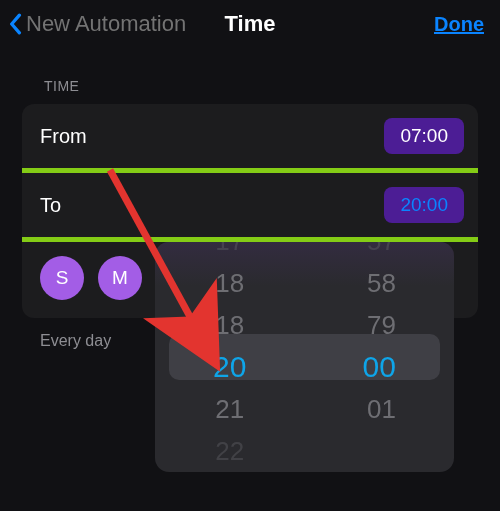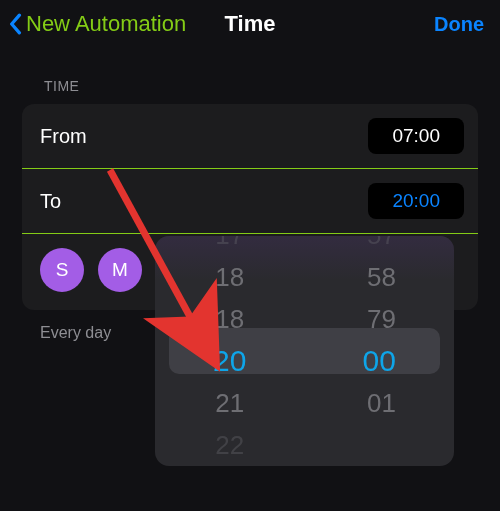--- a/index.html
+++ b/index.html
@@ -1,35 +1,35 @@
 <!DOCTYPE html>
 <html><head>
   <meta charset="utf-8">
   <style>
     * { margin: 0; padding: 0; box-sizing: border-box; font-family: -apple-system, BlinkMacSystemFont, "Segoe UI", Helvetica, Arial, sans-serif; }
     body { width: 500px; height: 511px; background: #111114; color: #fff; overflow: hidden; position: relative; }
     .navbar { display: flex; align-items: center; padding: 10px 16px 14px 6px; position: relative; }
-    .back { display: flex; align-items: center; color: #84cc16; font-size: 22px; }
+    .back { display: flex; align-items: center; color: #737373; font-size: 22px; }
     .chev { width: 18px; height: 28px; display: inline-flex; align-items: center; justify-content: center; }
     .chev svg { width: 14px; height: 22px; }
     .back-label { margin-left: 2px; }
     .title { position: absolute; left: 50%; transform: translateX(-50%); font-size: 22px; font-weight: 600; color: #fff; }
-    .done { margin-left: auto; color: #0a84ff; font-size: 20px; font-weight: 600; }
+    .done { margin-left: auto; color: #0a84ff; font-size: 20px; font-weight: 600; text-decoration: underline; }
     .section-label { color: #8e8e93; font-size: 14px; letter-spacing: 0.5px; margin: 26px 0 10px 44px; }
     .group { margin: 0 22px; background: #1c1c1e; border-radius: 12px; overflow: hidden; }
-    .row { display: flex; align-items: center; padding: 14px 14px 14px 18px; border-bottom: 1px solid #84cc16; }
+    .row { display: flex; align-items: center; padding: 14px 14px 14px 18px; border-bottom: 5px solid #84cc16; }
     .row:last-child { border-bottom: none; }
     .row-label { font-size: 20px; color: #fff; }
-    .pill { margin-left: auto; background: #000000; border-radius: 8px; padding: 7px 24px; font-size: 19px; color: #fff; }
+    .pill { margin-left: auto; background: #4c1d95; border-radius: 8px; padding: 7px 16px; font-size: 19px; color: #fff; }
     .pill.active { color: #0a84ff; }
     .days-row { padding: 14px 18px 18px 18px; display: flex; gap: 14px; }
     .day { width: 44px; height: 44px; border-radius: 50%; background: #a35de6; display: flex; align-items: center; justify-content: center; font-size: 19px; color: #fff; }
     .footer-label { color: #8e8e93; font-size: 16px; margin: 14px 0 0 40px; }
     
-    .popover { position: absolute; left: 155px; top: 236px; width: 299px; height: 230px; background: #2a2a2e; border-radius: 14px; overflow: hidden; }
+    .popover { position: absolute; left: 155px; top: 242px; width: 299px; height: 230px; background: #2a2a2e; border-radius: 14px; overflow: hidden; }
     
     .pop-tint { position: absolute; top: 0; left: 0; right: 0; height: 44px; background: linear-gradient(#3a2d4e, rgba(58,45,78,0)); opacity: 0.55; pointer-events:none; }
     .wheels { display: flex; height: 100%; position: relative; }
     .wheel { width: 50%; display: flex; flex-direction: column; align-items: center; }
     .wh-item { height: 42px; line-height: 42px; font-size: 26px; color: #6e6e73; }
     .wh-item.sel { color: #0ea5e9; font-size: 30px; }
     .wh-item.far { opacity: 0.35; }
     .sel-band { position: absolute; left: 14px; right: 14px; top: 50%; transform: translateY(-50%); height: 46px; background: rgba(120,120,128,0.28); border-radius: 10px; pointer-events: none; }
     .wheel-inner { display: flex; flex-direction: column; align-items: center; justify-content: flex-start; padding-top: 10px; }
     

